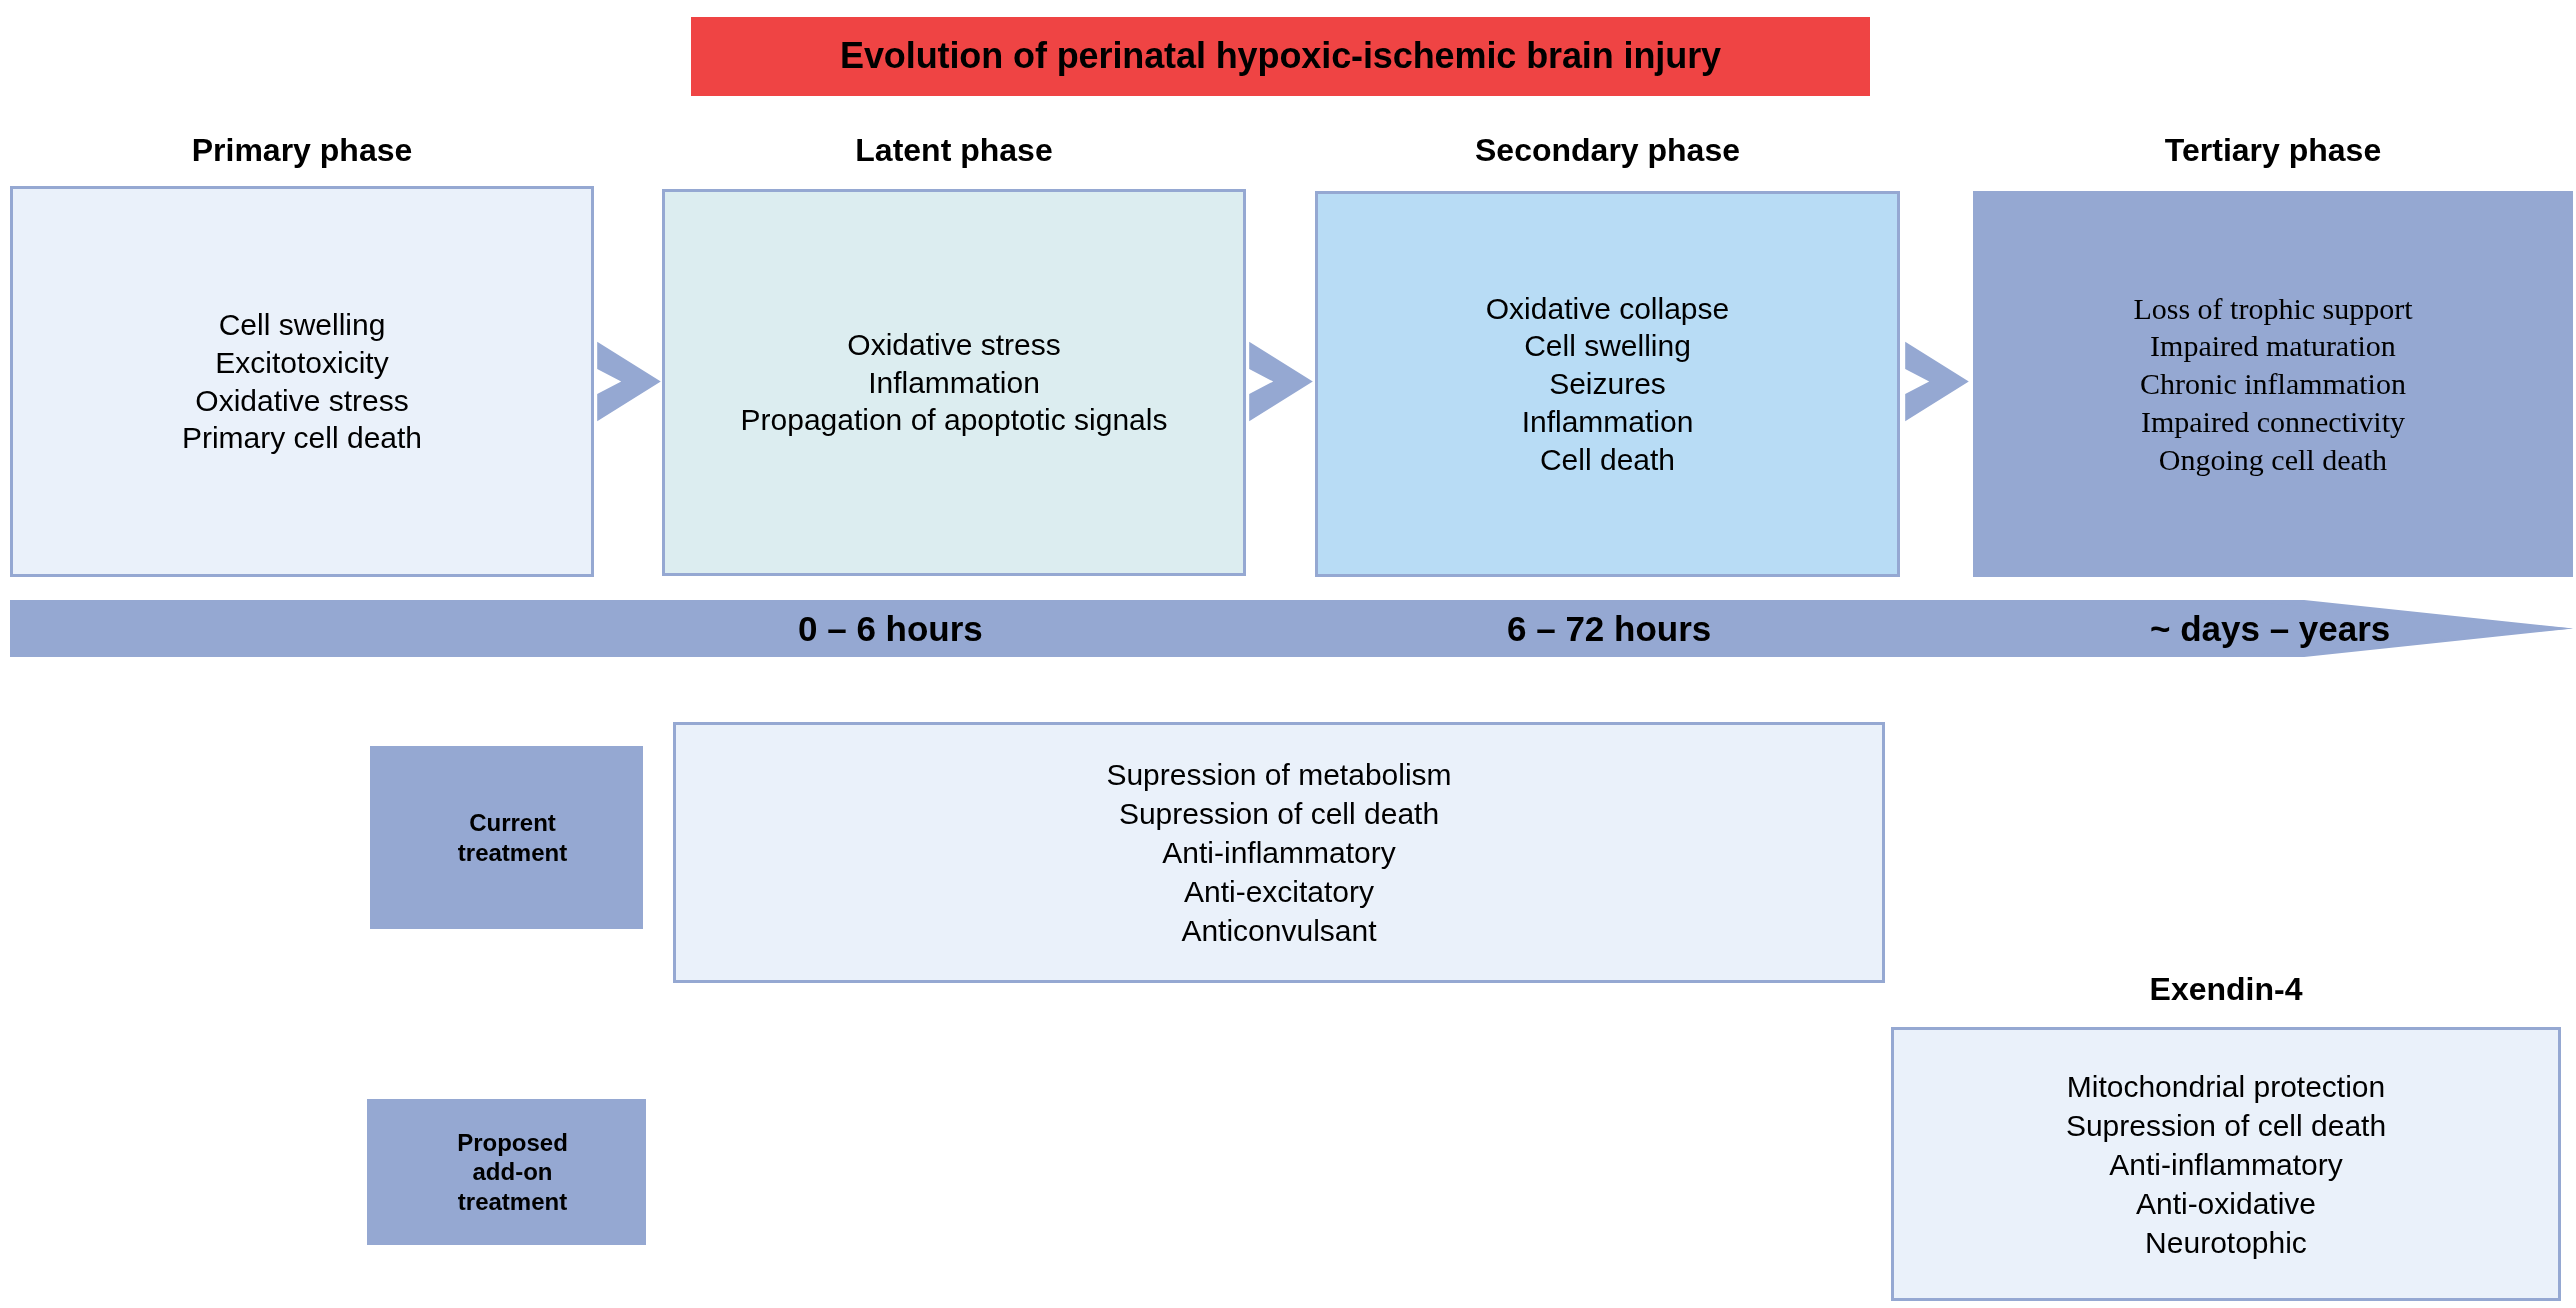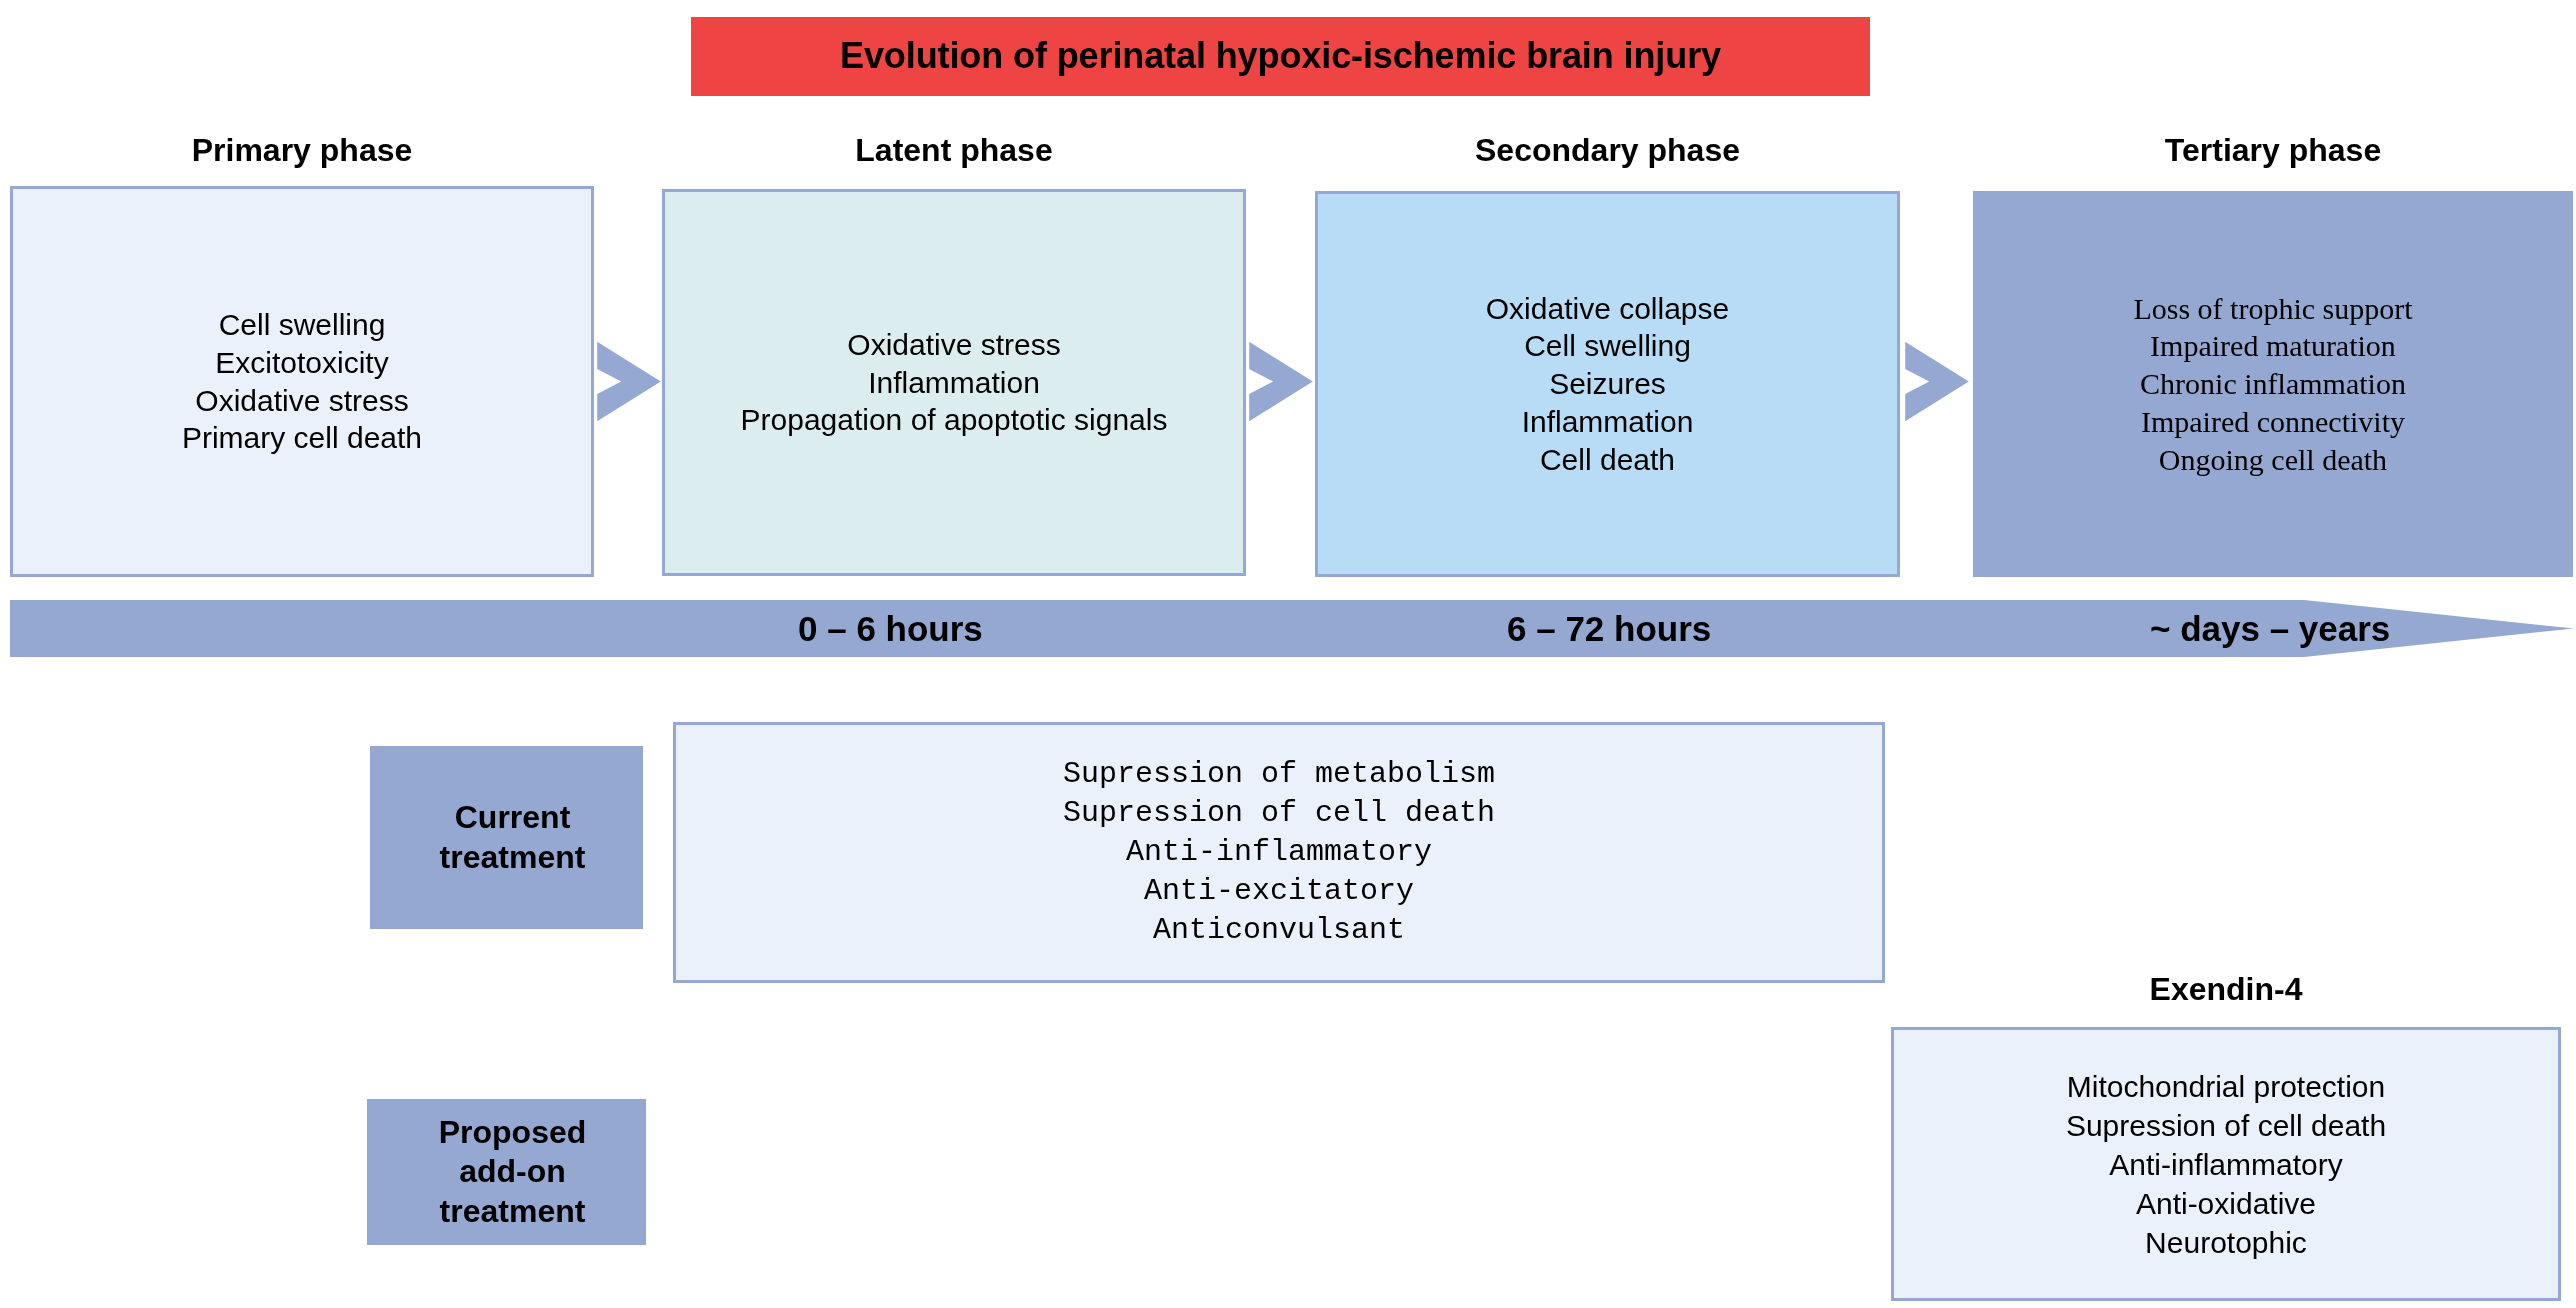--- a/index.html
+++ b/index.html
@@ -116,21 +116,21 @@
   }
   .tag-box {
     position: absolute;
     background: #95a8d2;
     display: flex;
     align-items: center;
     justify-content: center;
   }
   .tag-box .lines {
     text-align: center;
-    font-size: 32px;
+    font-size: 24px;
     font-weight: bold;
     line-height: 1.22;
     color: #000000;
     margin-left: 12px;
   }
 </style>
 </head>
 <body>
 
 <div id="canvas">
@@ -200,21 +200,21 @@
   <div class="timeline-label" style="left:1507px;">6 – 72 hours</div>
   <div class="timeline-label" style="left:2150px;">~ days – years</div>
 
   <div class="tag-box" style="left:370px; top:746px; width:273px; height:183px;">
     <div class="lines">
       <div>Current</div>
       <div>treatment</div>
     </div>
   </div>
 
-  <div class="treat-box" style="left:673px; top:722px; width:1212px; height:261px;font-family:Liberation Mono, monospace;">
+  <div class="treat-box" style="left:673px; top:722px; width:1212px; height:261px;">
     <div class="lines">
       <div>Supression of metabolism</div>
       <div>Supression of cell death</div>
       <div>Anti-inflammatory</div>
       <div>Anti-excitatory</div>
       <div>Anticonvulsant</div>
     </div>
   </div>
 
   <div class="tag-box" style="left:367px; top:1099px; width:279px; height:146px;">

